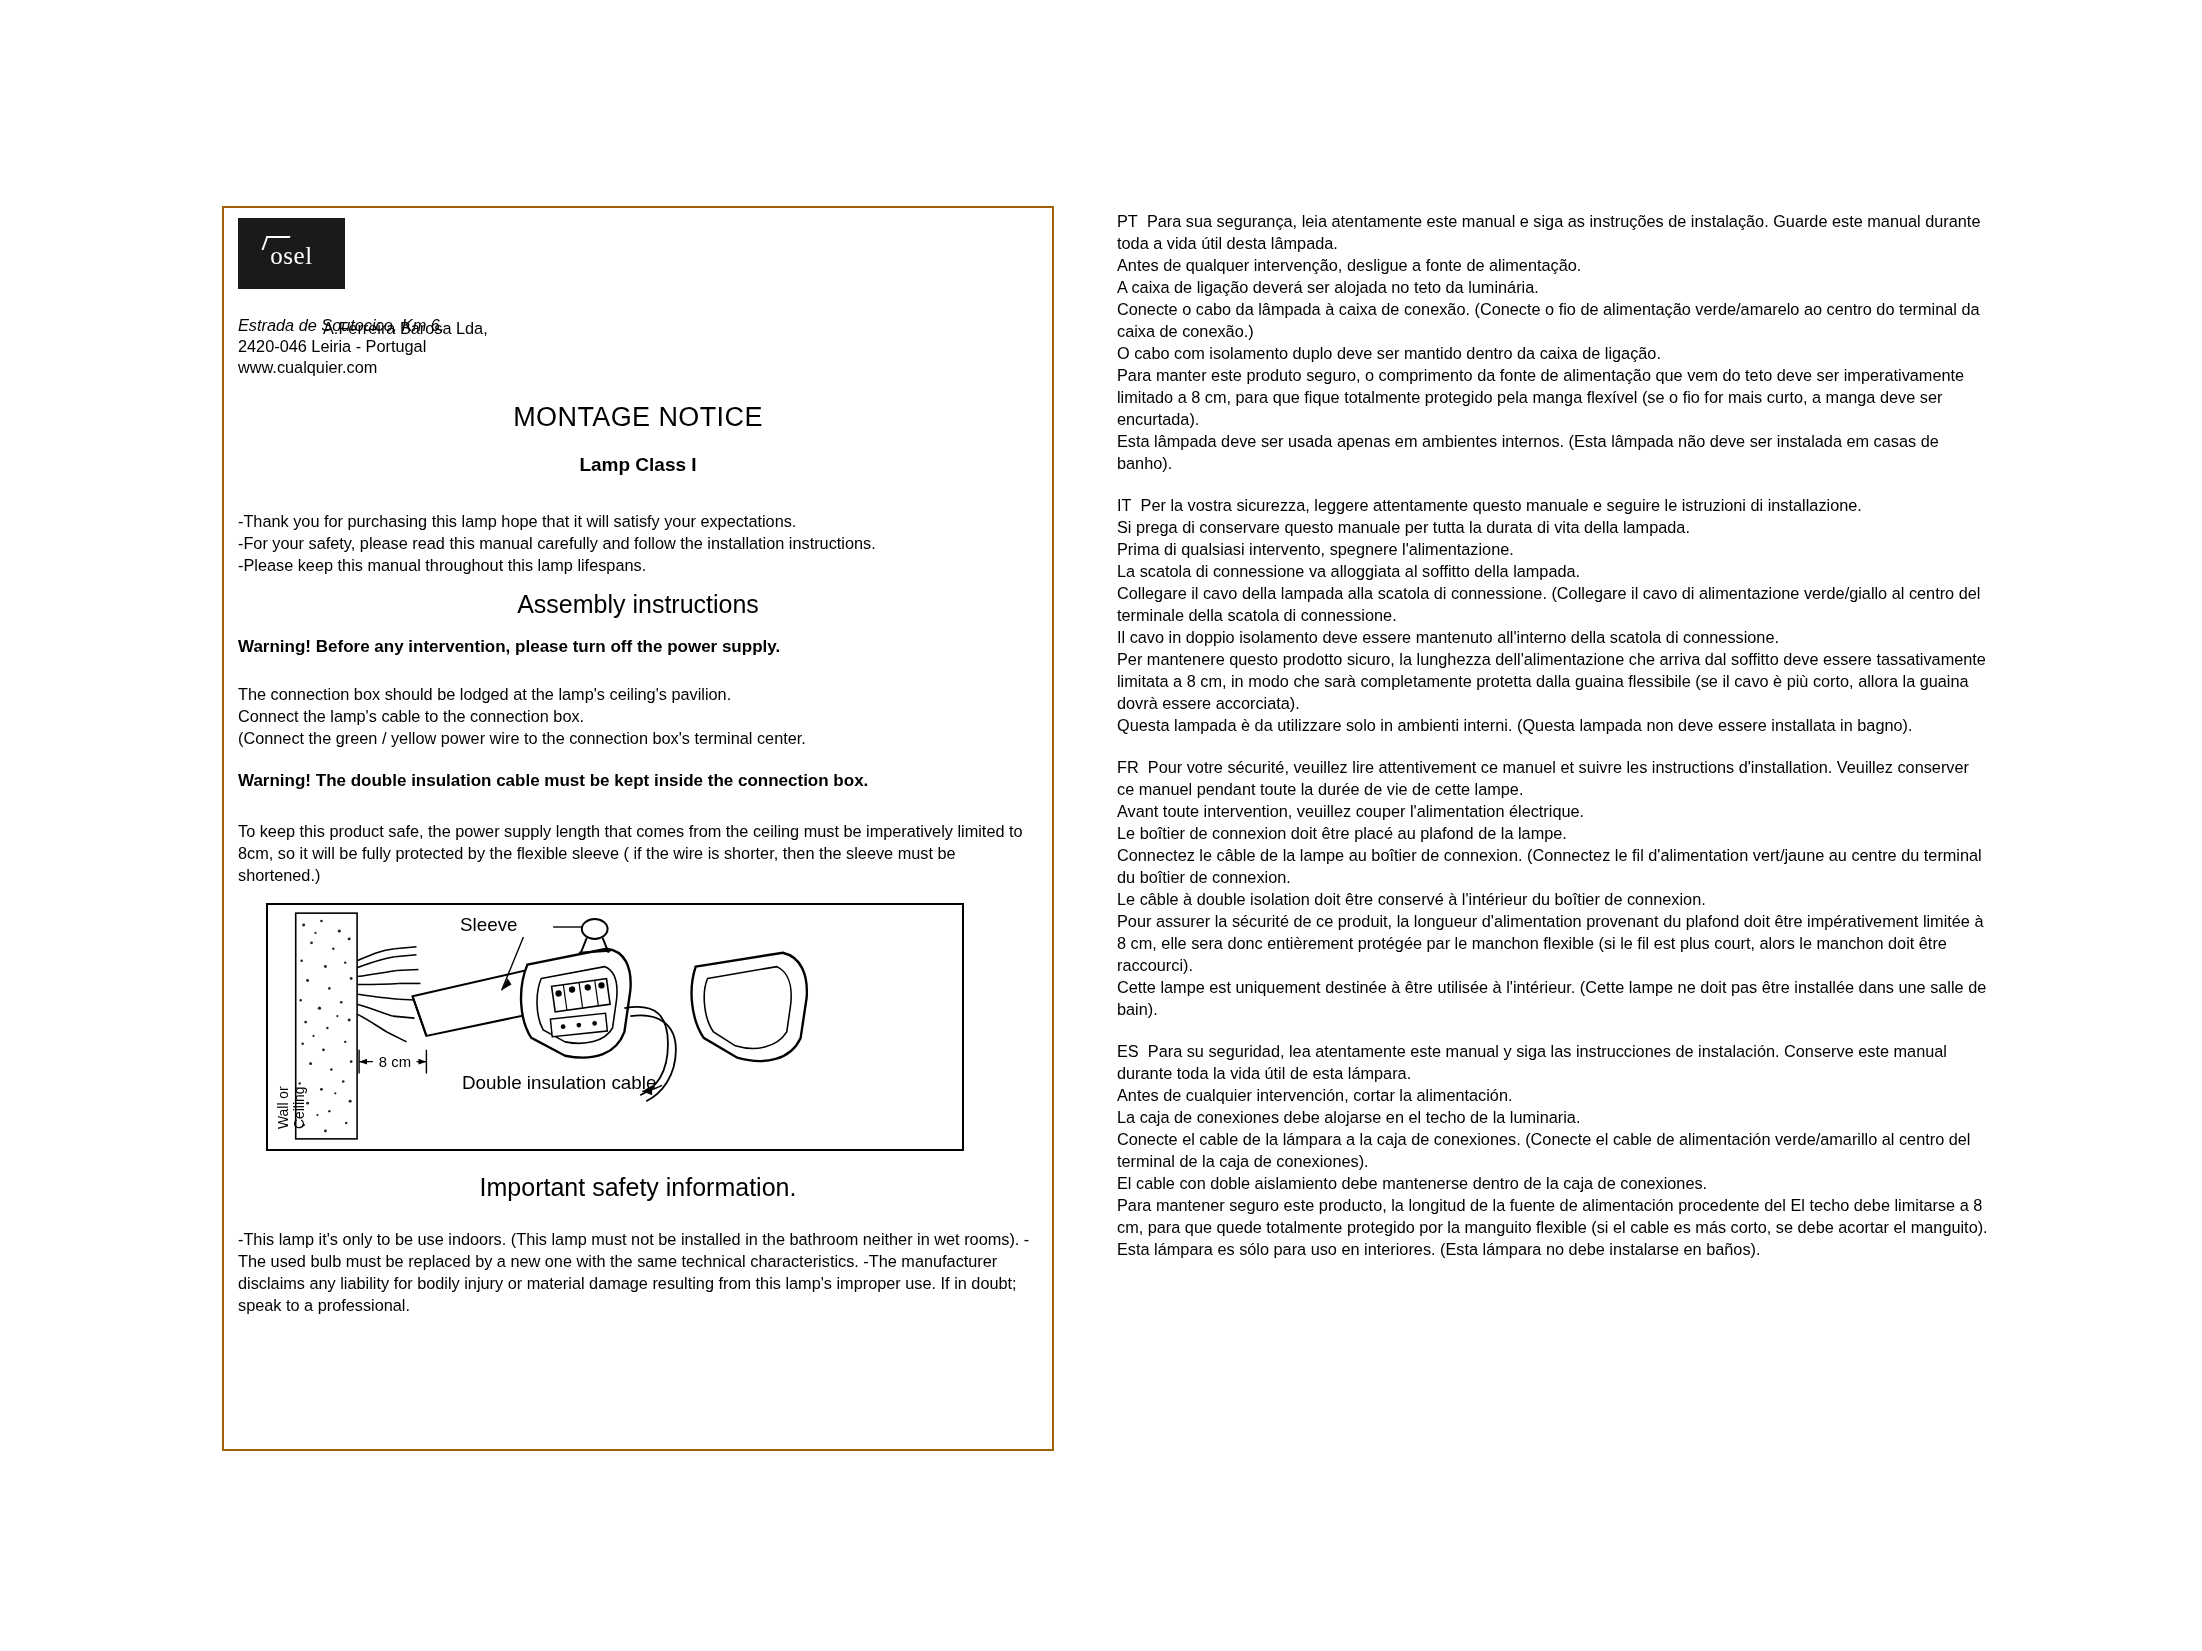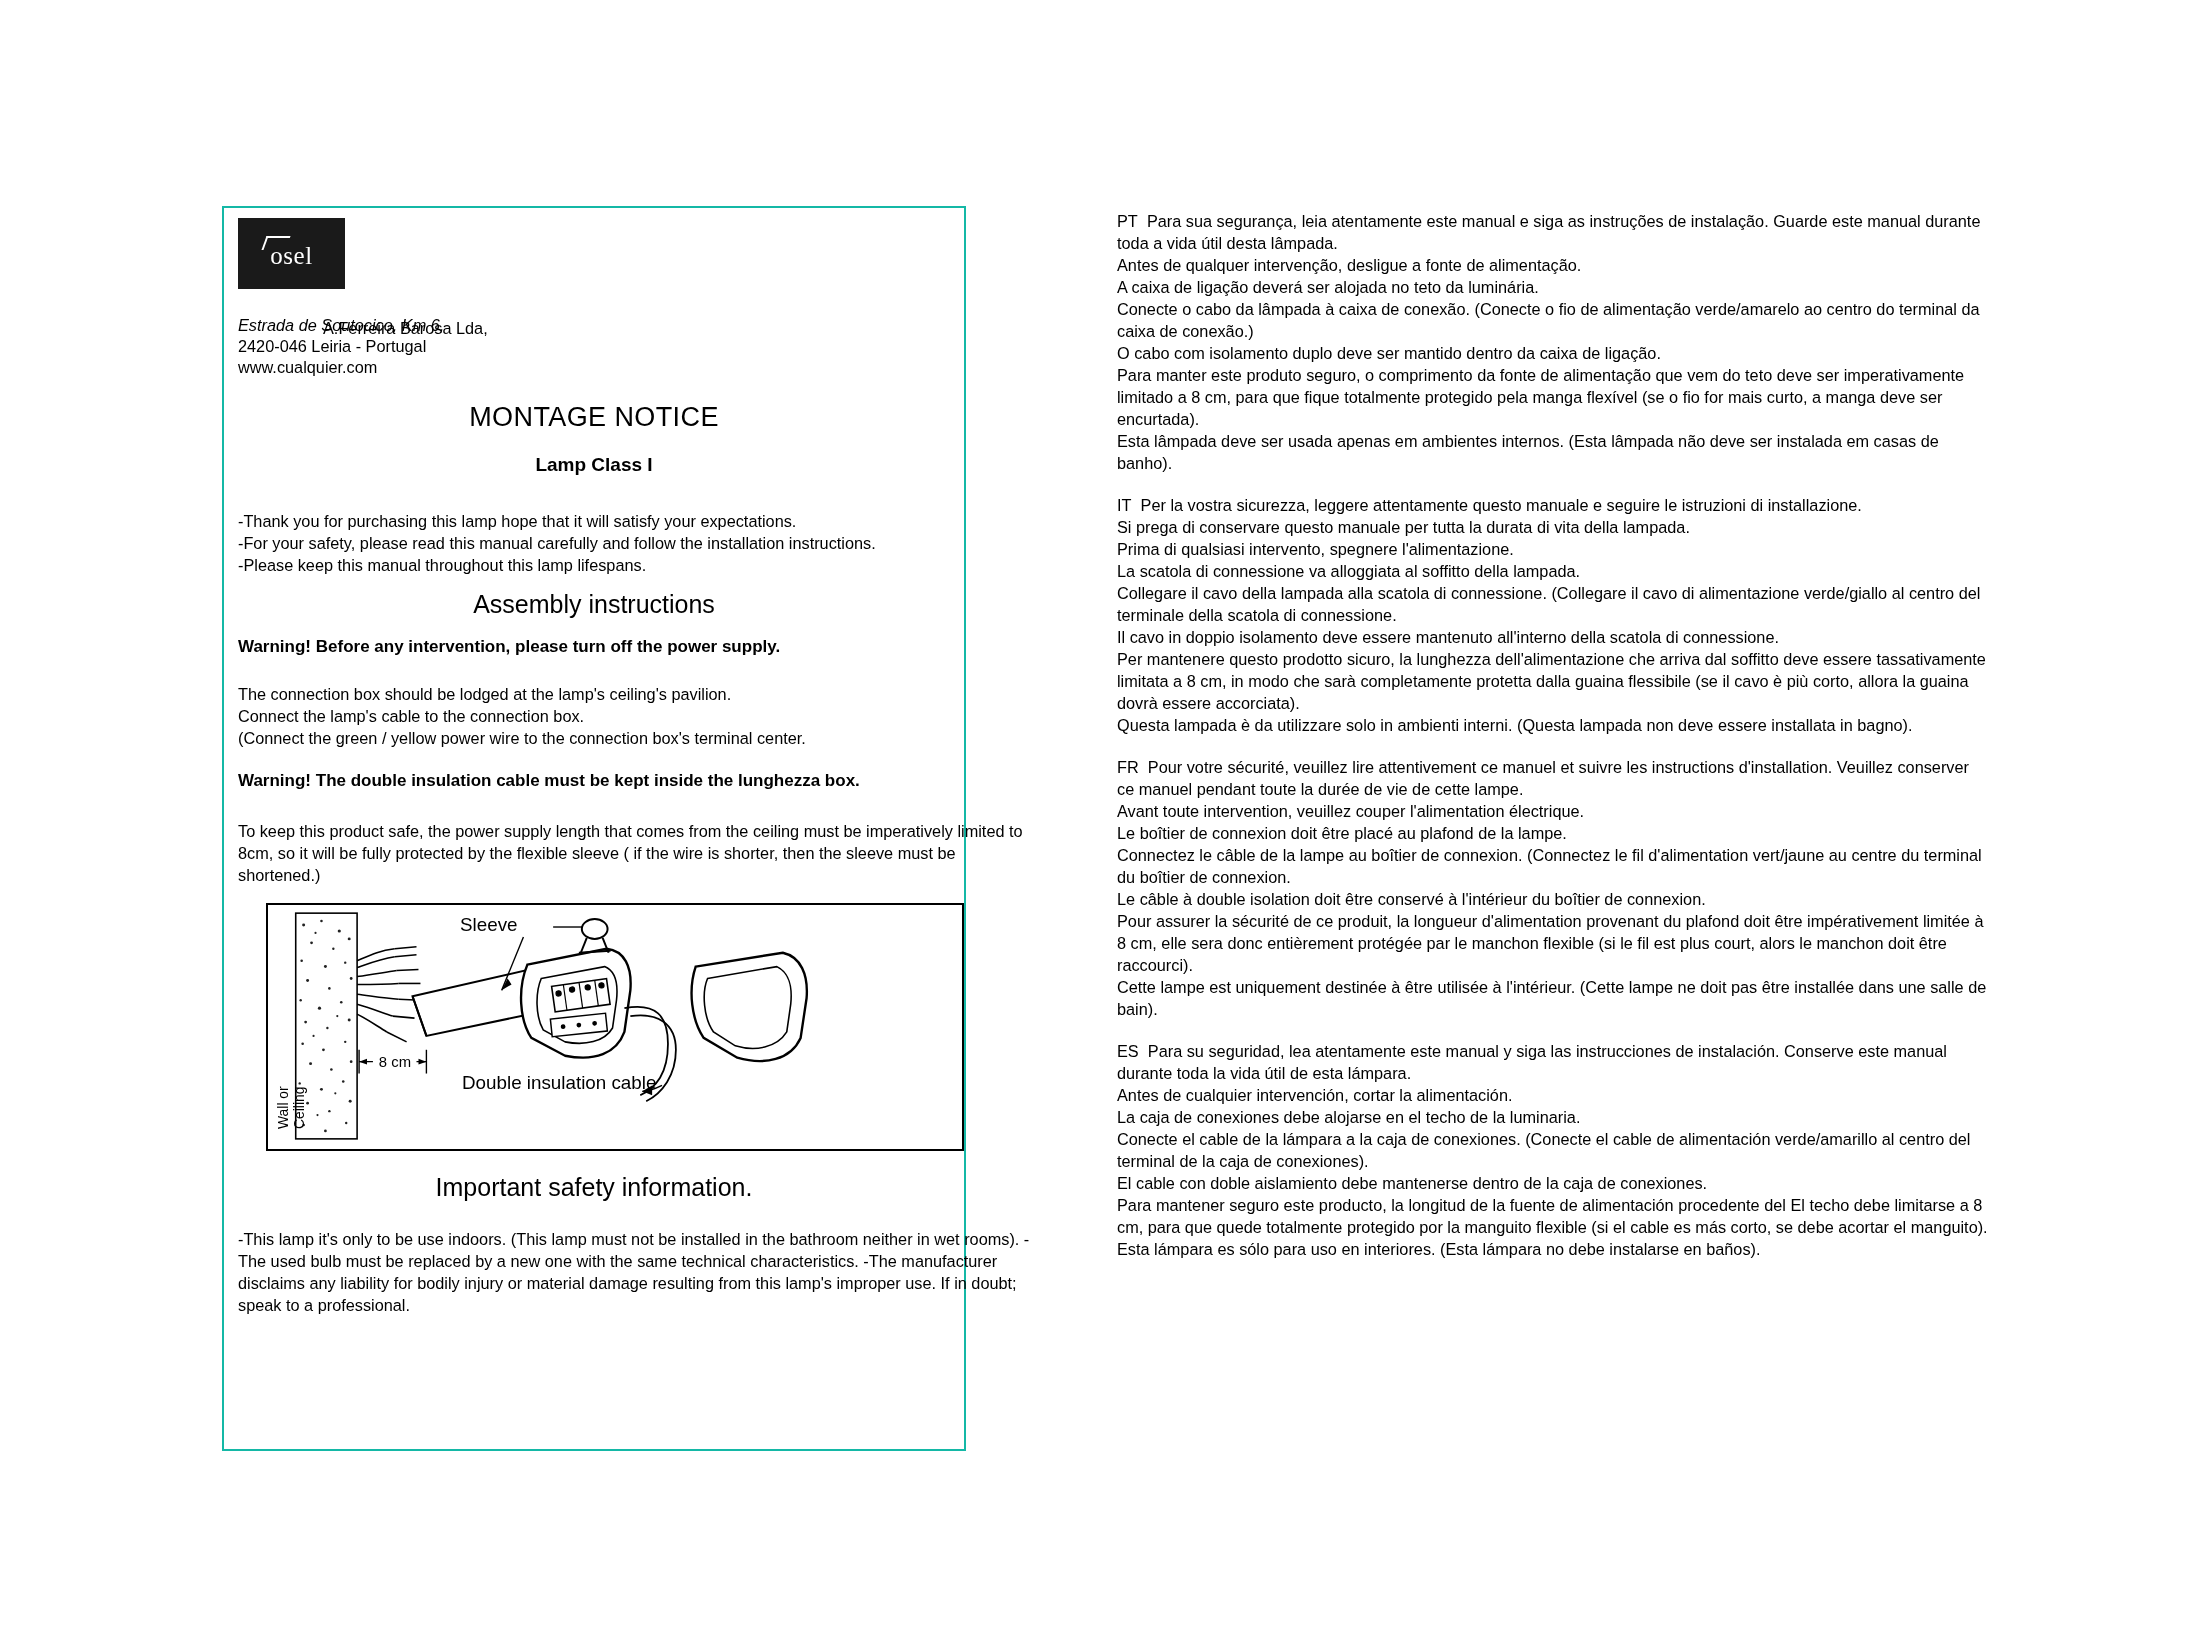--- a/index.html
+++ b/index.html
@@ -20,23 +20,23 @@
     left: 0; top: 0;
     width: 2203px;
     height: 1651px;
   }
 
   
   .left-panel {
     position: absolute;
     left: 222px;
     top: 206px;
-    width: 744px;
+    width: 832px;
     height: 1245px;
-    border: 2px solid #14b8a6;
+    border: 2px solid #a16207;
     box-sizing: border-box;
     padding: 4px;
   }
   .logo-box {
     position: absolute;
     left: 14px;
     top: 10px;
     width: 107px;
     height: 71px;
     background: #1a1a1a;
@@ -191,21 +191,21 @@
 -Please keep this manual throughout this lamp lifespans.</div>
 
     <div class="assembly-title">Assembly instructions</div>
 
     <div class="body-block b-conn" style="white-space: pre-line;">The connection box should be lodged at the lamp's ceiling's pavilion.
 Connect the lamp's cable to the connection box.
 (Connect the green / yellow power wire to the connection box's terminal center.</div>
 
     <div class="body-block b-warn1">Warning! Before any intervention, please turn off the power supply.</div>
 
-    <div class="body-block b-warn2">Warning! The double insulation cable must be kept inside the lunghezza box.</div>
+    <div class="body-block b-warn2">Warning! The double insulation cable must be kept inside the connection box.</div>
 
     <div class="body-block b-keep">To keep this product safe, the power supply length that comes from the ceiling must be imperatively limited to 8cm, so it will be fully protected by the flexible sleeve ( if the wire is shorter, then the sleeve must be shortened.)</div>
 
     <div class="diagram">
       <svg width="694" height="244" viewBox="0 0 701 246">
 
         <g>
           <rect x="28" y="8" width="62" height="228" fill="#ffffff" stroke="#000" stroke-width="1.6"></rect>
 
           <g fill="#222">

